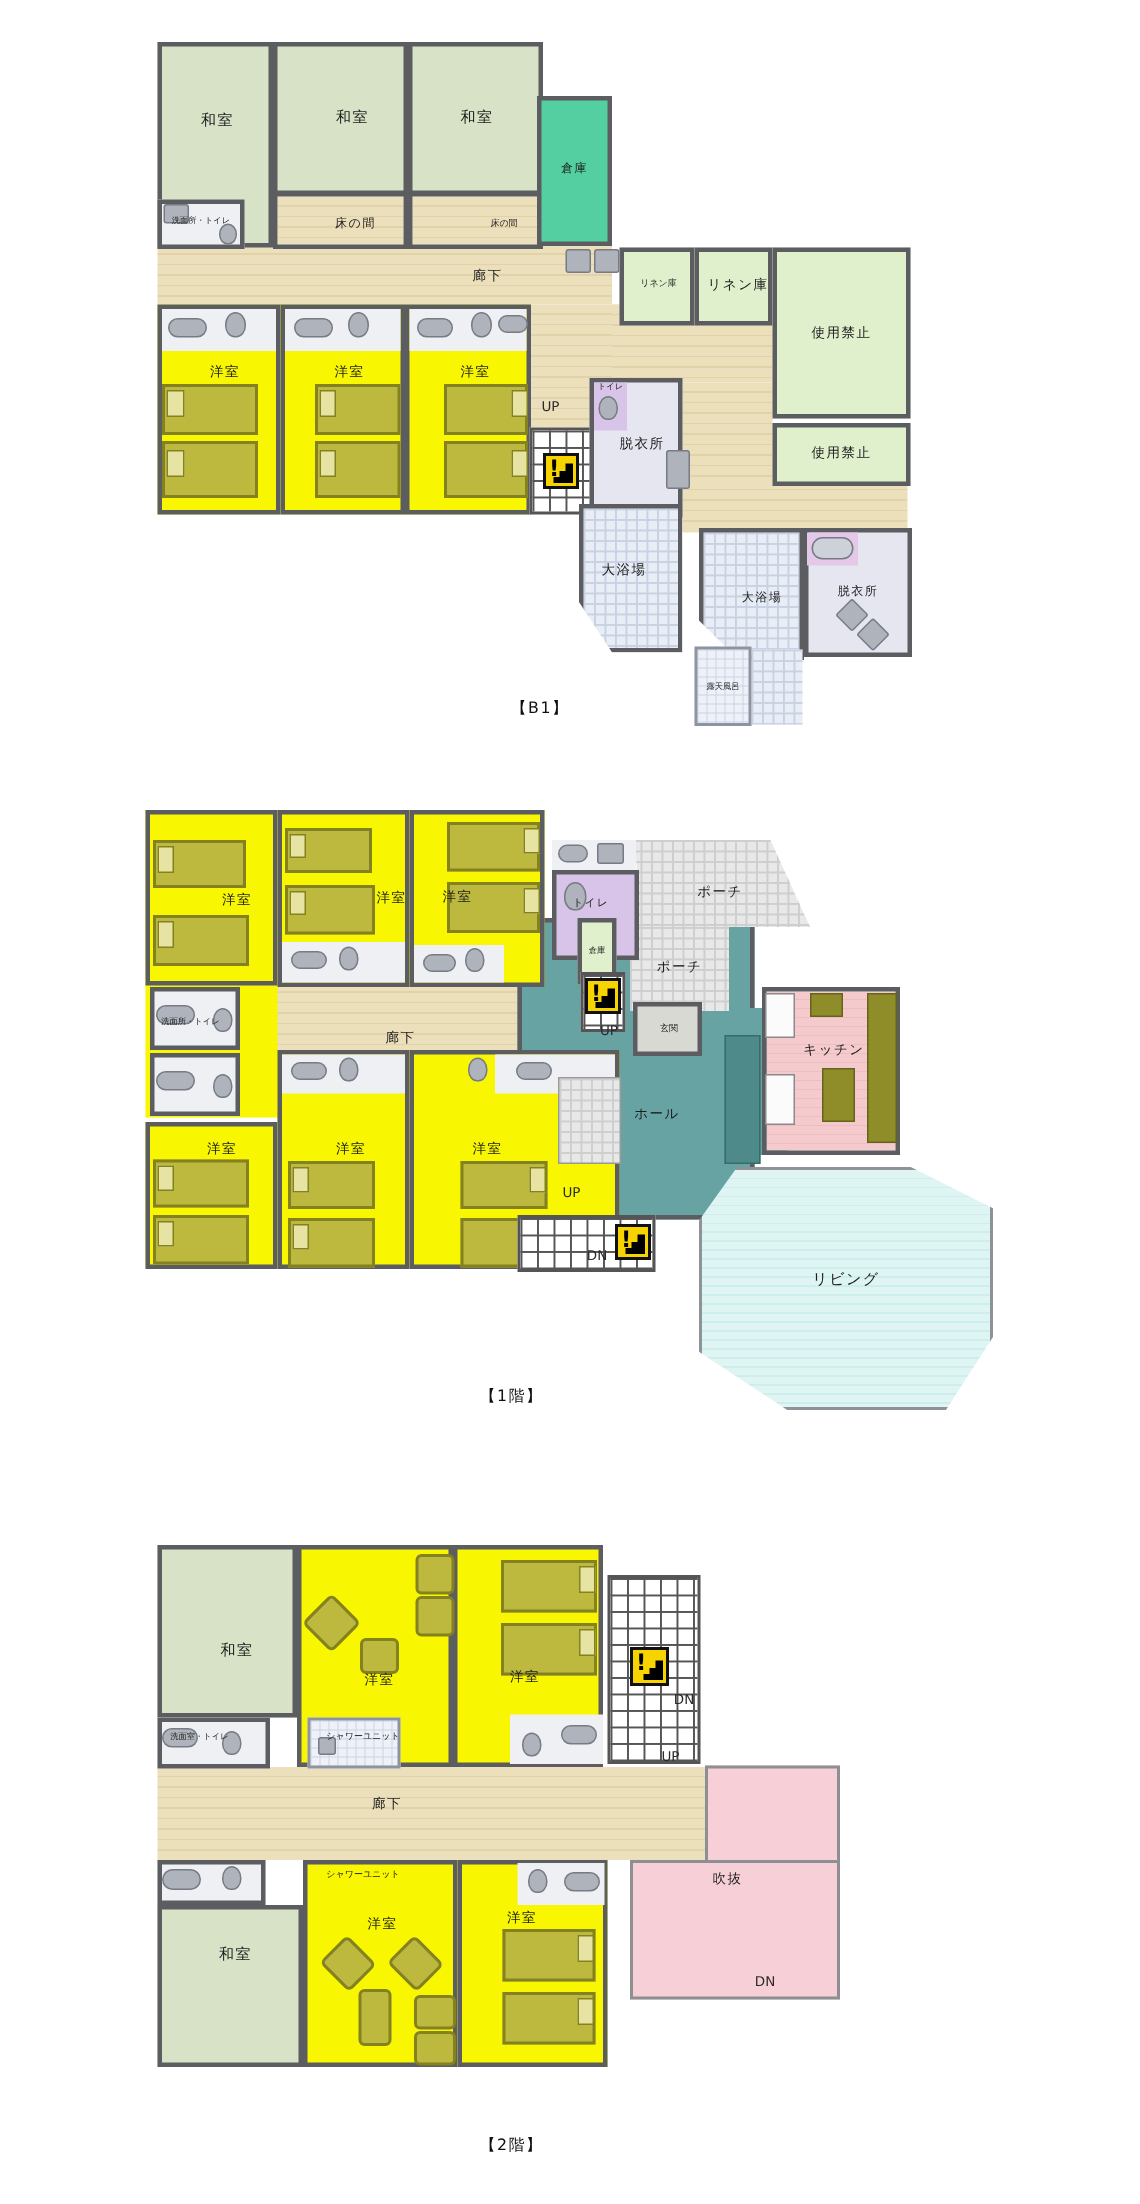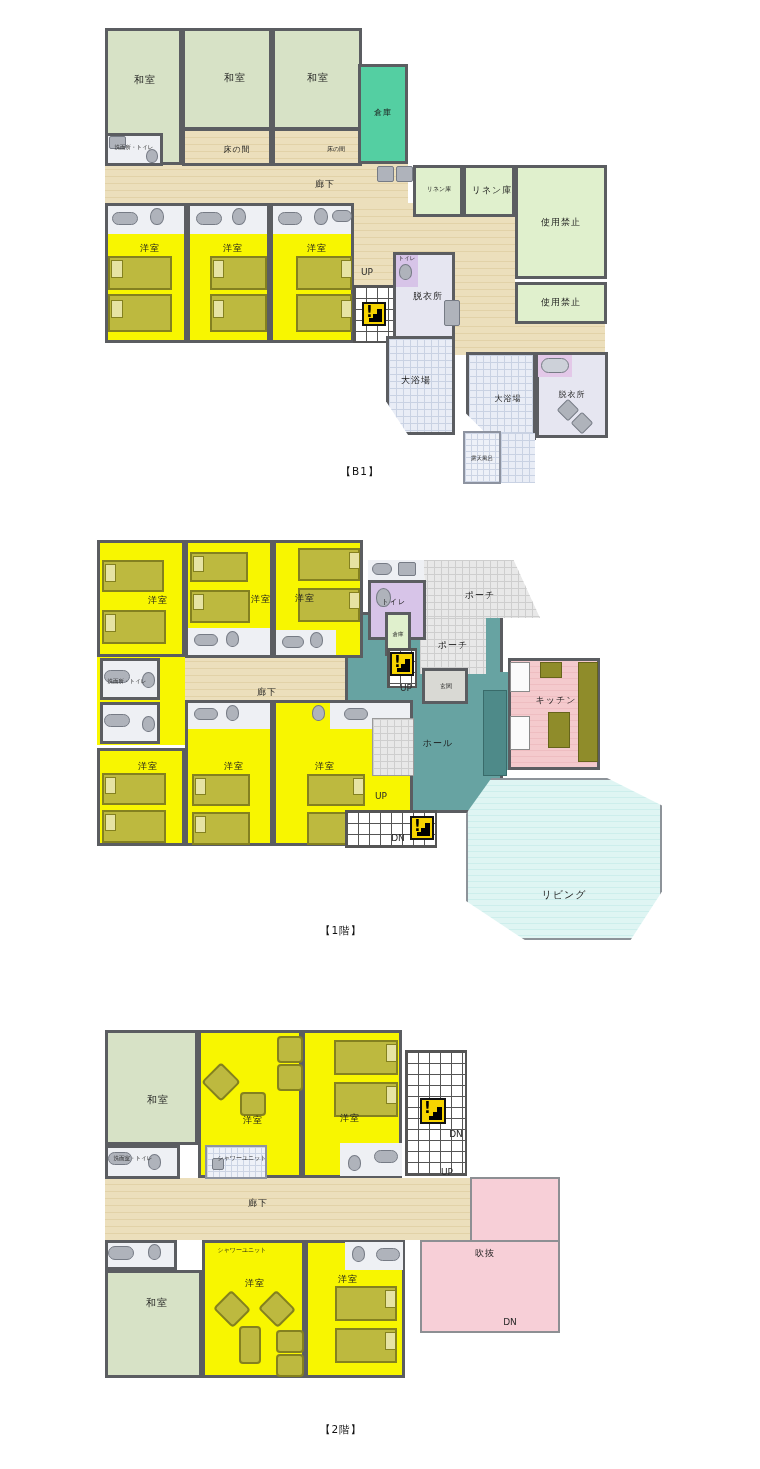--- a/index.html
+++ b/index.html
@@ -246,21 +246,21 @@
     <div class="lbl f9" style="left:556px;top:700px;">キッチン</div>
     <div class="lbl f9" style="left:438px;top:743px;">ホール</div>
     <div class="lbl f9" style="left:267px;top:692px;">廊下</div>
     <div class="lbl f5" style="left:127px;top:681px;">洗面所・トイレ</div>
     <div class="lbl f9" style="left:148px;top:766px;">洋室</div>
     <div class="lbl f9" style="left:234px;top:766px;">洋室</div>
     <div class="lbl f9" style="left:325px;top:766px;">洋室</div>
     <div class="lbl dir" style="left:406px;top:688px;">UP</div>
     <div class="lbl dir" style="left:381px;top:796px;">UP</div>
     <div class="lbl dir f8" style="left:398px;top:838px;">DN</div>
-    <div class="lbl" style="left:564px;top:895px;">リビング</div>
+    <div class="lbl" style="left:564px;top:853px;">リビング</div>
     <div class="lbl cap" style="left:341px;top:931px;">【1階】</div>
   </div>
 
   <div class="f">
 
     <div class="rm nb wood" style="left:105px;top:1178px;width:365px;height:62px;"></div>
 
     <div class="rm green" style="left:105px;top:1030px;width:93px;height:115px;"></div>
     <div class="rm yel" style="left:198px;top:1030px;width:104px;height:148px;"></div>
     <div class="rm yel" style="left:302px;top:1030px;width:100px;height:148px;"></div>

